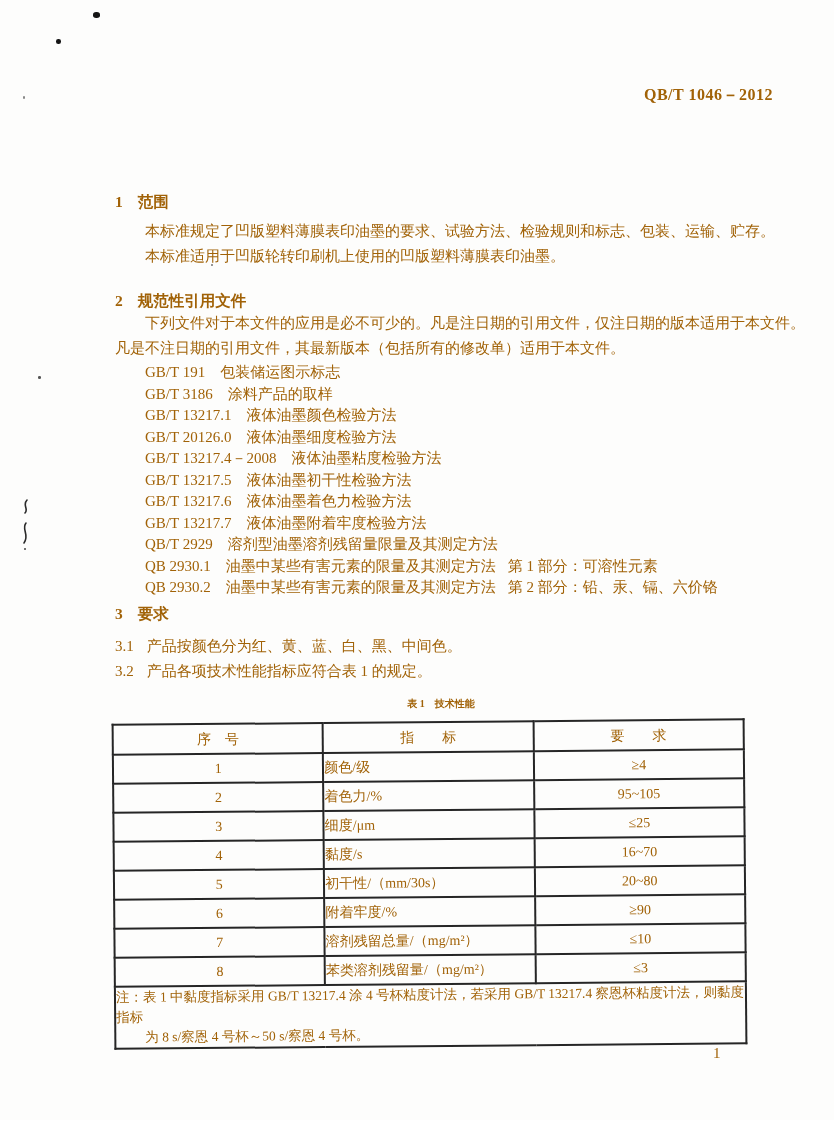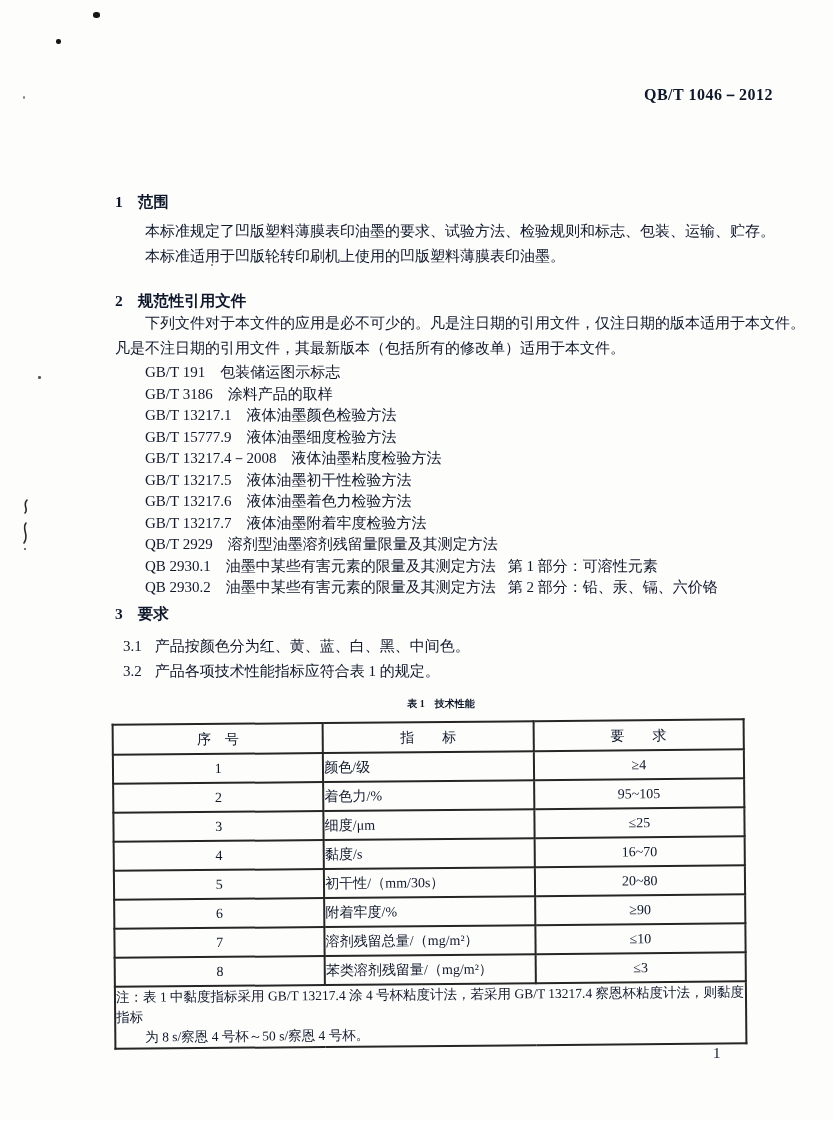--- a/index.html
+++ b/index.html
@@ -2,21 +2,21 @@
 <html><head>
 <meta charset="utf-8">
 <style>
   html,body { margin:0; padding:0; background:#ffffff; }
   .page {
     position:relative;
     width:834px; height:1120px;
     background:#fdfdfc;
     overflow:hidden;
     font-family:"Liberation Serif", serif;
-    color:#0f172a;
+    color:#a16207;
   }
   
   .doc-code {
     position:absolute; top:85px; left:644px;
     font-size:16px; font-weight:bold; letter-spacing:0.5px;
     white-space:nowrap;
   }
   .title {
     position:absolute; top:124px; left:0; width:100%;
     box-sizing:border-box; padding-left:86px;
@@ -35,21 +35,21 @@
   #s1p { margin-top:7px; }
   #s2h { margin-top:22px; }
   #s2p { }
   .indent { text-indent:30px; }
   .pline { white-space:nowrap; }
   .refs { margin-top:1px; line-height:21.5px; }
   .ref-item { white-space:nowrap; }
   .ref-code { margin-right:15px; }
   .ref-part { margin-left:12px; }
   #s3h { margin-top:5px; }
-  #s3c { margin-top:10px;margin-left:8px; }
+  #s3c { margin-top:10px; }
   .clause { white-space:nowrap; }
   .clause-num { display:inline-block; margin-right:13px; }
   .tbl-caption {
     margin-top:10px; text-align:center;
     font-weight:bold; font-size:10px; line-height:20px;
   }
   
   .table-rot { margin-top:7px; transform:rotate(-0.5deg); transform-origin:center; }
   table.spec {
     border-collapse:collapse;
@@ -100,21 +100,21 @@
       <span class="sec-num">2</span><span>规范性引用文件</span>
     </div>
     <div id="s2p">
       <div class="pline indent">下列文件对于本文件的应用是必不可少的。凡是注日期的引用文件，仅注日期的版本适用于本文件。</div>
       <div class="pline">凡是不注日期的引用文件，其最新版本（包括所有的修改单）适用于本文件。</div>
     </div>
     <div class="refs indent-list" style="padding-left:30px;">
       <div class="ref-item"><span class="ref-code">GB/T 191</span><span class="ref-title">包装储运图示标志</span></div>
       <div class="ref-item"><span class="ref-code">GB/T 3186</span><span class="ref-title">涂料产品的取样</span></div>
       <div class="ref-item"><span class="ref-code">GB/T 13217.1</span><span class="ref-title">液体油墨颜色检验方法</span></div>
-      <div class="ref-item"><span class="ref-code">GB/T 15777.9</span><span class="ref-title">液体油墨细度检验方法</span></div>
+      <div class="ref-item"><span class="ref-code">GB/T 20126.0</span><span class="ref-title">液体油墨细度检验方法</span></div>
       <div class="ref-item"><span class="ref-code">GB/T 13217.4－2008</span><span class="ref-title">液体油墨粘度检验方法</span></div>
       <div class="ref-item"><span class="ref-code">GB/T 13217.5</span><span class="ref-title">液体油墨初干性检验方法</span></div>
       <div class="ref-item"><span class="ref-code">GB/T 13217.6</span><span class="ref-title">液体油墨着色力检验方法</span></div>
       <div class="ref-item"><span class="ref-code">GB/T 13217.7</span><span class="ref-title">液体油墨附着牢度检验方法</span></div>
       <div class="ref-item"><span class="ref-code">QB/T 2929</span><span class="ref-title">溶剂型油墨溶剂残留量限量及其测定方法</span></div>
       <div class="ref-item"><span class="ref-code">QB 2930.1</span><span class="ref-title">油墨中某些有害元素的限量及其测定方法</span><span class="ref-part">第 1 部分：可溶性元素</span></div>
       <div class="ref-item"><span class="ref-code">QB 2930.2</span><span class="ref-title">油墨中某些有害元素的限量及其测定方法</span><span class="ref-part">第 2 部分：铅、汞、镉、六价铬</span></div>
     </div>
 
     <div class="sec-h" id="s3h">

